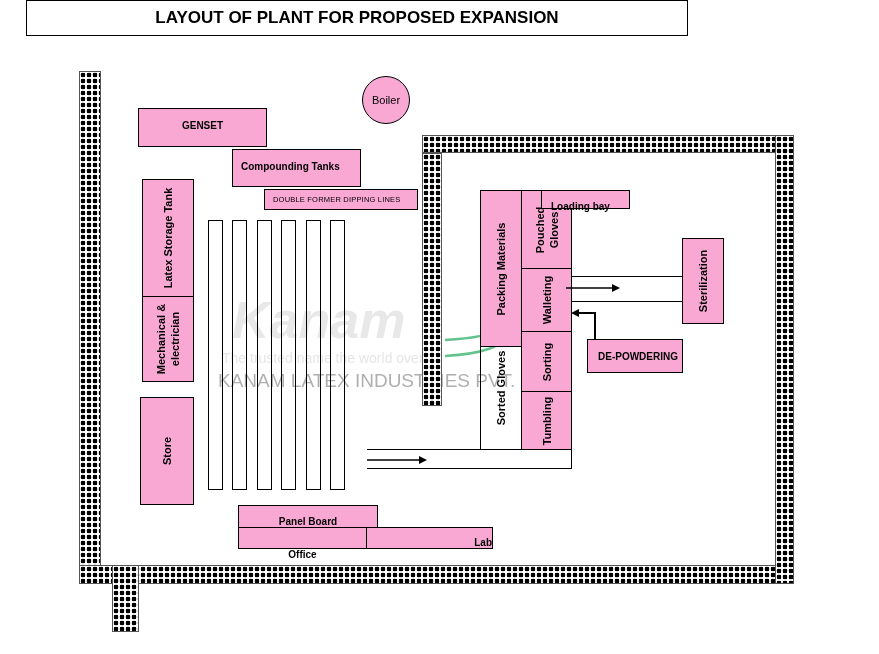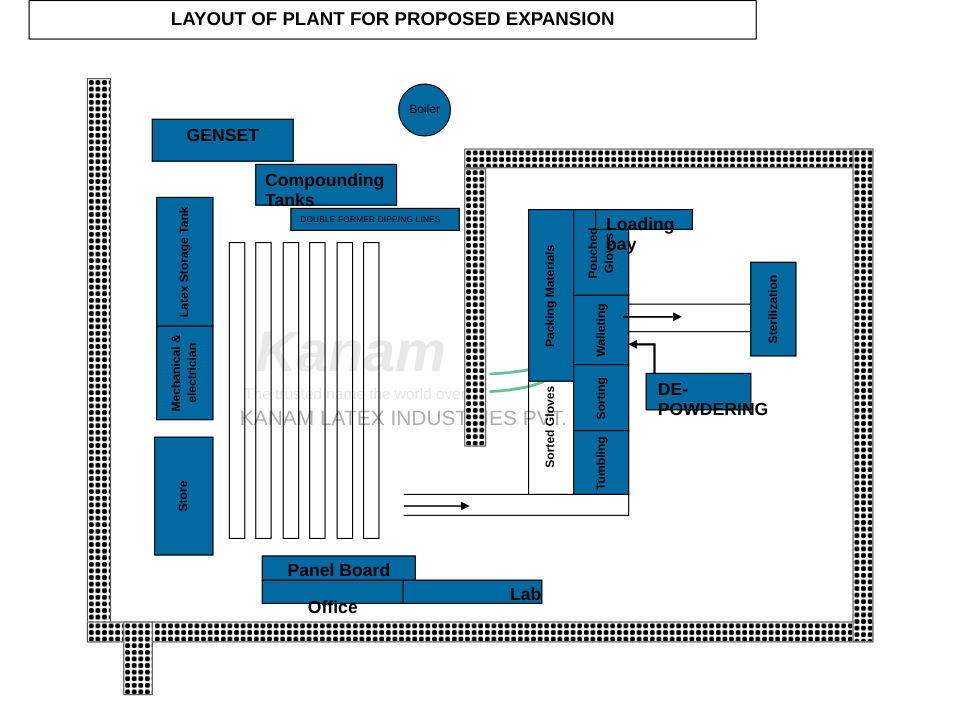--- a/index.html
+++ b/index.html
@@ -1,19 +1,19 @@
 <!DOCTYPE html>
 <html><head>
 <meta charset="utf-8">
 <style>
   html, body { margin: 0; padding: 0; background: #fff; }
   body { width: 879px; height: 654px; position: relative; overflow: hidden; font-family: "Liberation Sans", sans-serif; color: #000; }
   .abs { position: absolute; box-sizing: border-box; }
-  .box { border: 1px solid #000; background: #0369a1; }
-  .label { font-weight: bold; font-size: 16px; }
+  .box { border: 1px solid #000; background: #f9a8d4; }
+  .label { font-weight: bold; font-size: 10px; }
   .vlabel { position: absolute; left: 50%; top: 50%; transform: translate(-50%, -50%) rotate(-90deg); white-space: nowrap; text-align: center; font-weight: bold; font-size: 11px; line-height: 14px; }
   .wall {
     position: absolute; box-sizing: border-box;
     background-color: #fff;
     background-image: radial-gradient(circle, #000 2.2px, transparent 2.6px);
     background-size: 6px 6px;
     border: 1px solid #555;
   }
   #title-box { left: 134px; top: 27px; width: 660px; height: 34px; border: 1px solid #000; display: flex; align-items: center; justify-content: center; font-weight: bold; font-size: 17px; margin-left: 26px; }
   .watermark { position: absolute; color: rgba(120,120,120,0.35); font-weight: bold; white-space: nowrap; pointer-events: none; }

